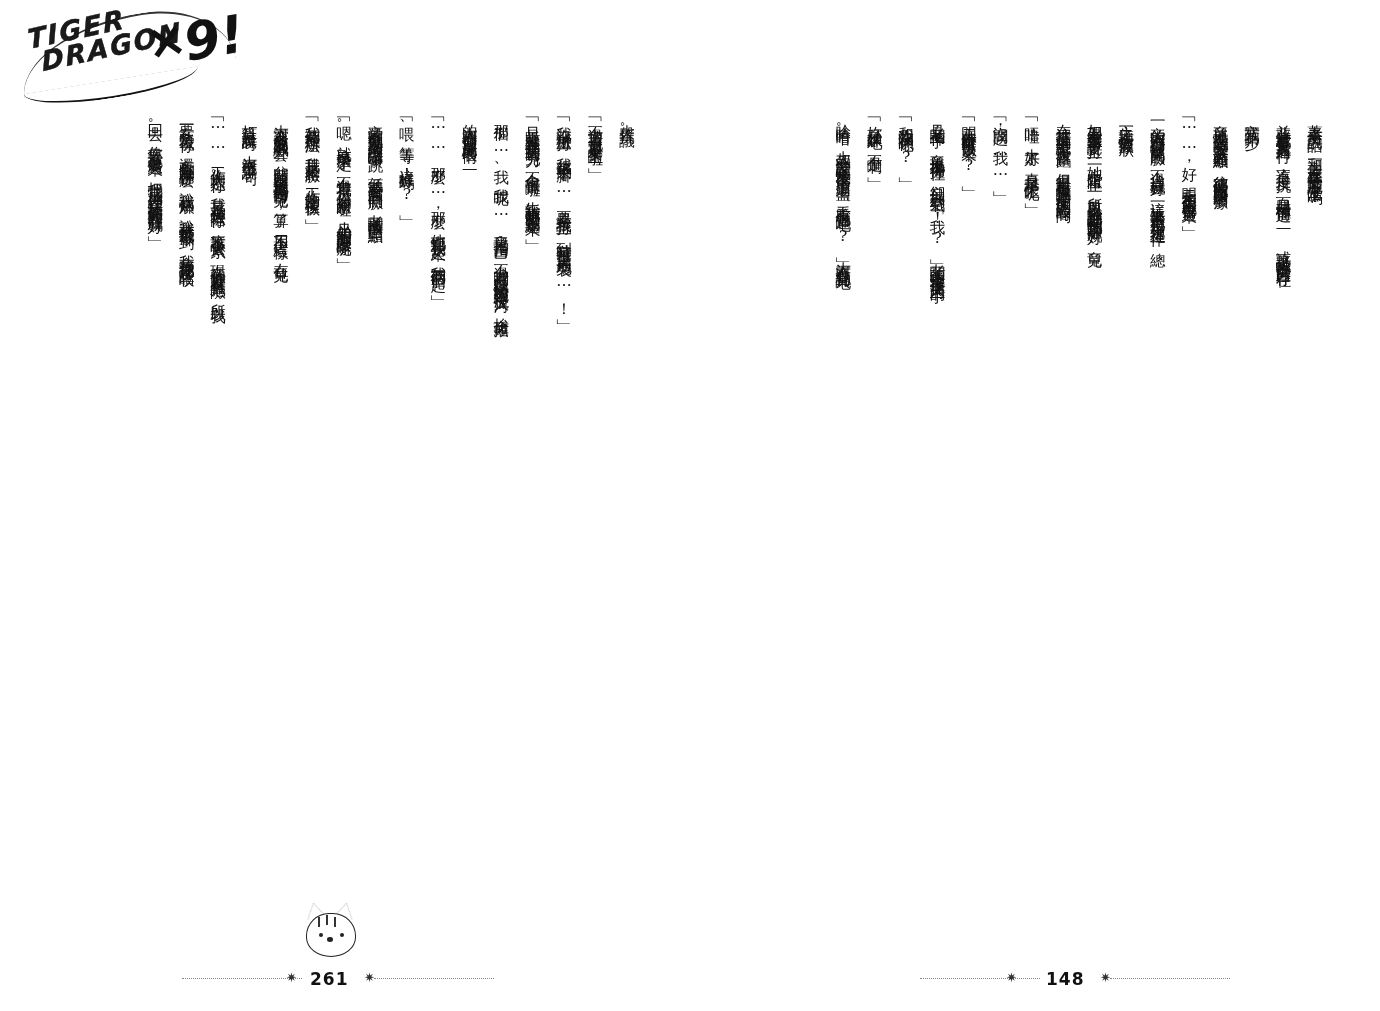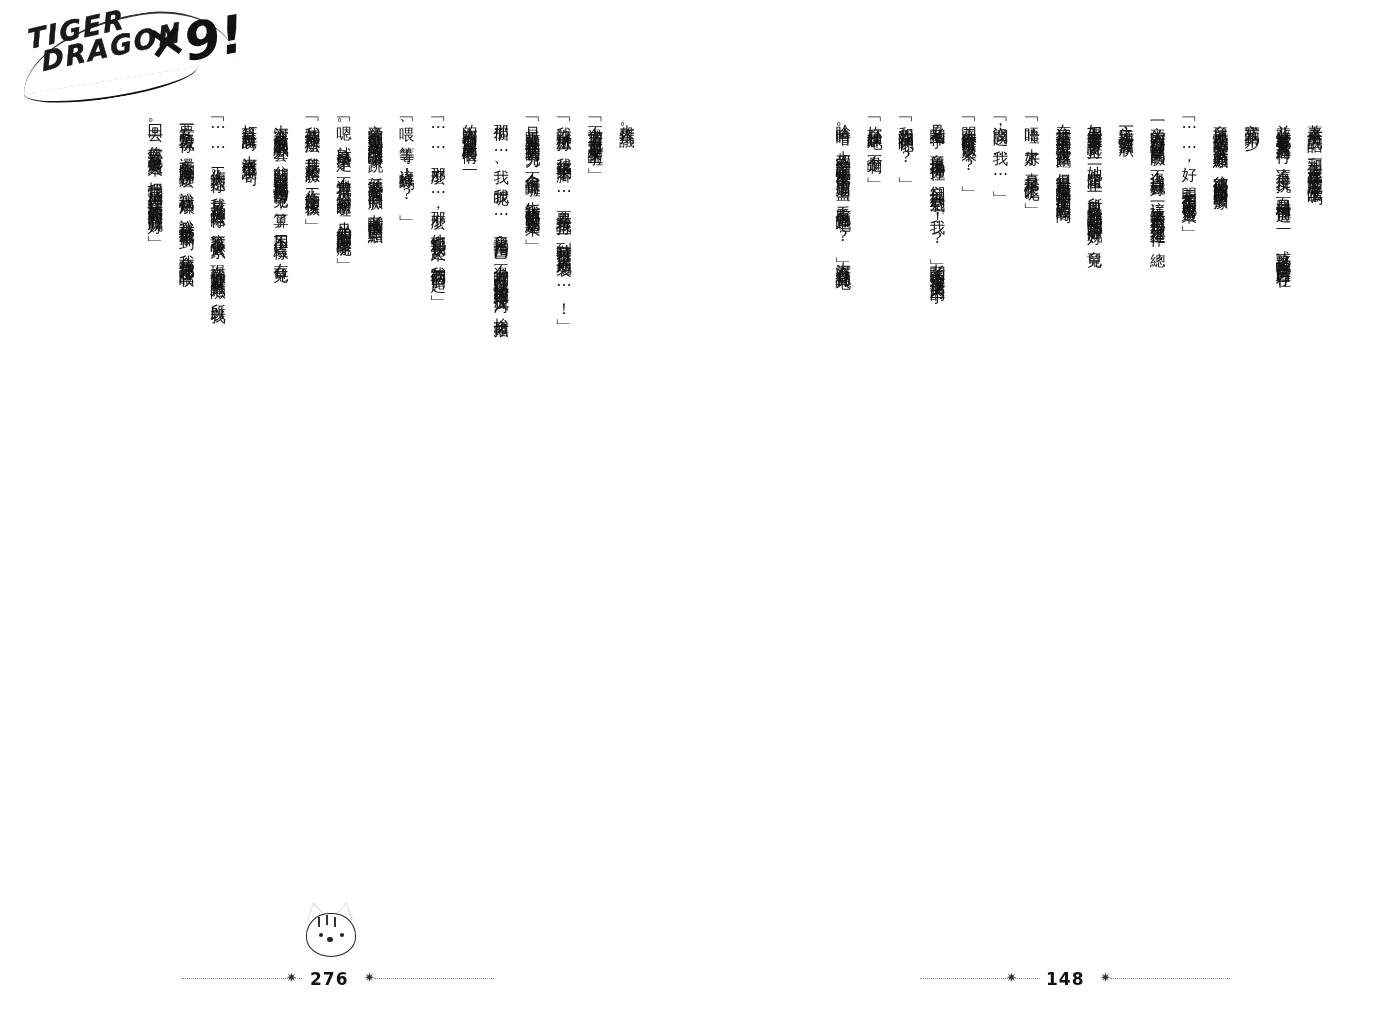--- a/index.html
+++ b/index.html
@@ -282,17 +282,17 @@
   </div>
 
   <div class="folio-rule" id="rule-right-a"></div>
   <div class="folio-rule" id="rule-right-b"></div>
   <div class="folio" id="folio-right">148</div>
   <div class="star" style="left:1006px;">✷</div>
   <div class="star" style="left:1100px;">✷</div>
 
   <div class="folio-rule" id="rule-left-a"></div>
   <div class="folio-rule" id="rule-left-b"></div>
-  <div class="folio" id="folio-left">276</div>
+  <div class="folio" id="folio-left">261</div>
   <div class="star" style="left:286px;">✷</div>
   <div class="star" style="left:364px;">✷</div>
 
 </div>
 
 </body></html>

